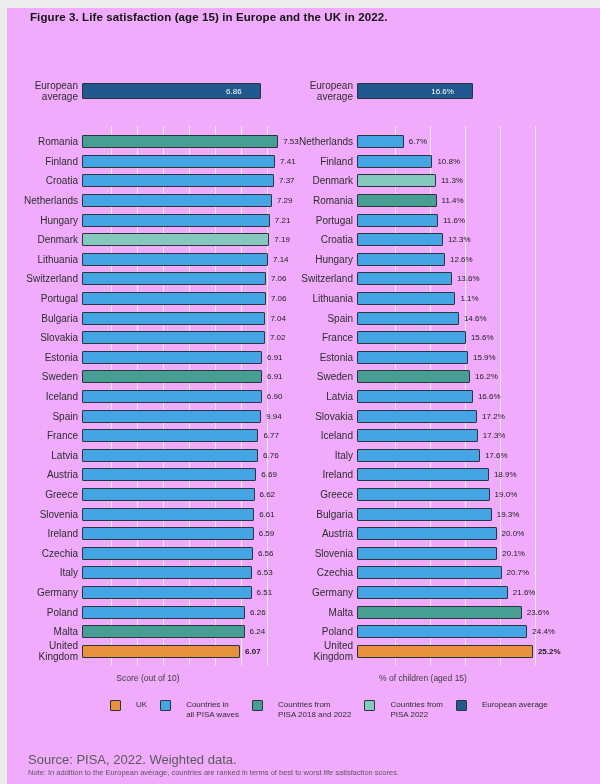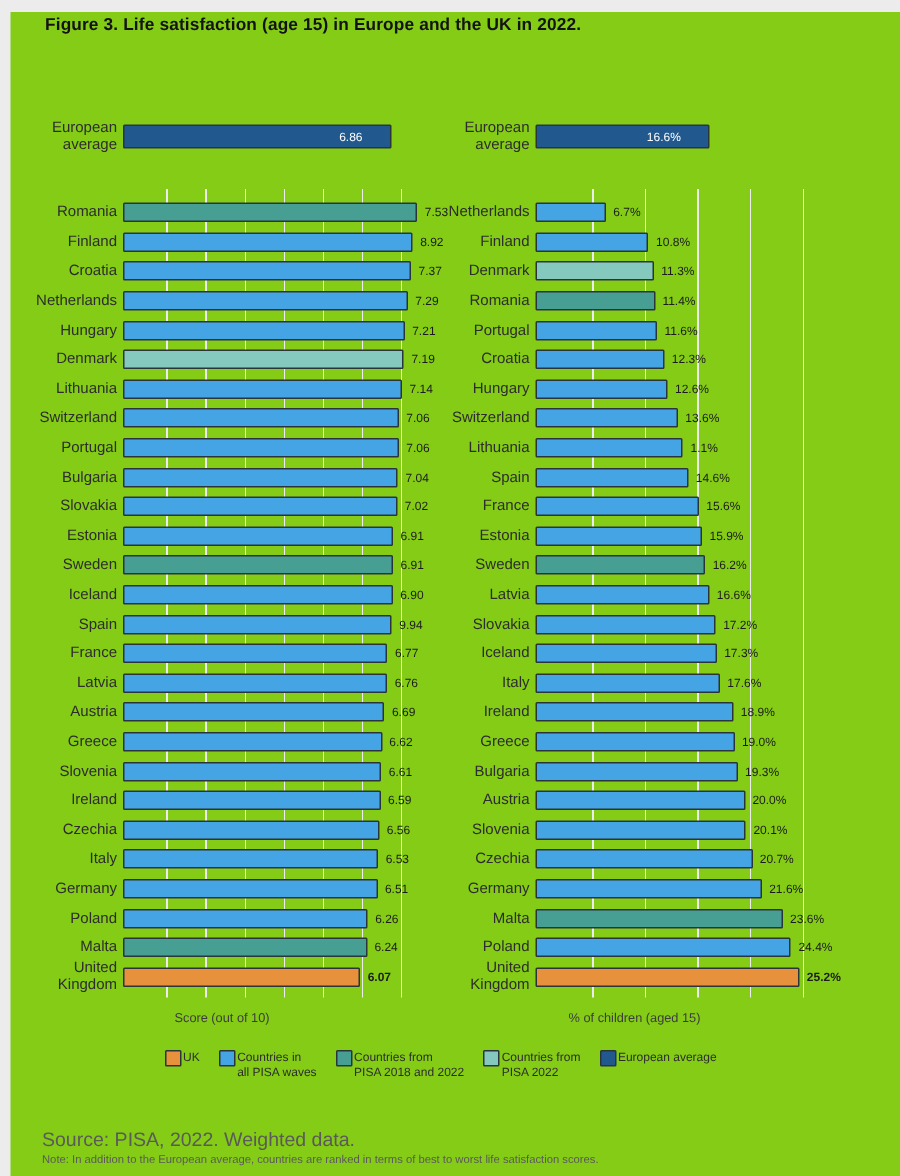--- a/index.html
+++ b/index.html
@@ -1,17 +1,17 @@
 <!DOCTYPE html>
 <html><head>
 <meta charset="utf-8">
 <style>
   * { margin:0; padding:0; box-sizing:border-box; }
   html,body { width:600px; height:784px; background:#ffffff; font-family:"Liberation Sans", sans-serif; overflow:hidden; }
-  .page { position:relative; width:600px; height:784px; background:#84cc16; }
+  .page { position:relative; width:600px; height:784px; background:#f0abfc; }
   .strip-top { position:absolute; left:0; top:0; width:600px; height:8px; background:#ececec; }
   .strip-left { position:absolute; left:0; top:0; width:7px; height:784px; background:#ececec; }
   .title { position:absolute; left:30px; top:11px; font-size:11.5px; font-weight:bold; color:#131313; letter-spacing:.1px; }
   .subtitle { position:absolute; font-size:8.5px; color:#3c3c3c; text-align:center; white-space:pre-line; line-height:1.35;margin-top:40px; }
   .sub-left  { left:90px;  top:43px; width:210px; }
   .sub-right { left:350px; top:41px; width:215px; }
 
   .chart { position:absolute; top:83px; width:310px; height:600px; }
   .chart-left  { left:8px; }
   .chart-right { left:283px; }
@@ -26,21 +26,21 @@
   .gridlines { position:absolute; top:-6px; bottom:-4px; left:78px; z-index:0; }
   .grid-0 { width:204px; background:repeating-linear-gradient(to right, transparent 0 25px, #ececec 25px 26px); }
   .grid-1 { width:182px; background:repeating-linear-gradient(to right, transparent 0 34px, #ececec 34px 35px); }
   .row { position:relative; height:19.6px; display:flex; align-items:center; }
   .value { font-size:8px; color:#1c1c1c; margin-left:5px; white-space:nowrap; }
   .value.emph { font-weight:bold;text-align:center; }
 
   .xlabel { position:absolute; top:590px; left:30px; width:220px; text-align:center; font-size:8.5px; color:#3c3c3c; }
 
   .legend { position:absolute; left:110px; top:700px; display:flex; gap:13px; align-items:flex-start; }
-  .legend-item { display:flex; gap:1px; align-items:flex-start; }
+  .legend-item { display:flex; gap:15px; align-items:flex-start; }
   .swatch { width:11px; height:11px; border:1.5px solid #2a343b; border-radius:1px; flex:0 0 auto; margin-top:0; }
   .legend-label { font-size:8px; color:#2d2d2d; line-height:1.3; white-space:pre-line; }
 
   .source { position:absolute; left:28px; top:752px; font-size:13px; color:#5a5a5a; }
   .note   { position:absolute; left:28px; top:768px; font-size:7.5px; color:#5a5a5a; }
 </style>
 </head>
 <body>
 
 <div class="page">
@@ -61,21 +61,21 @@
     <div class="rows">
       <div class="gridlines grid-0"></div>
     <div class="row">
           <span class="row-label">Romania</span>
           <div class="bar" style="width: 196.2px; background: rgb(71, 158, 147);"></div>
           <span class="value">7.53</span>
         </div>
         <div class="row">
           <span class="row-label">Finland</span>
           <div class="bar" style="width: 193.1px; background: rgb(69, 164, 228);"></div>
-          <span class="value">8.92</span>
+          <span class="value">7.41</span>
         </div>
         <div class="row">
           <span class="row-label">Croatia</span>
           <div class="bar" style="width: 192px; background: rgb(69, 164, 228);"></div>
           <span class="value">7.37</span>
         </div>
         <div class="row">
           <span class="row-label">Netherlands</span>
           <div class="bar" style="width: 189.9px; background: rgb(69, 164, 228);"></div>
           <span class="value">7.29</span>

